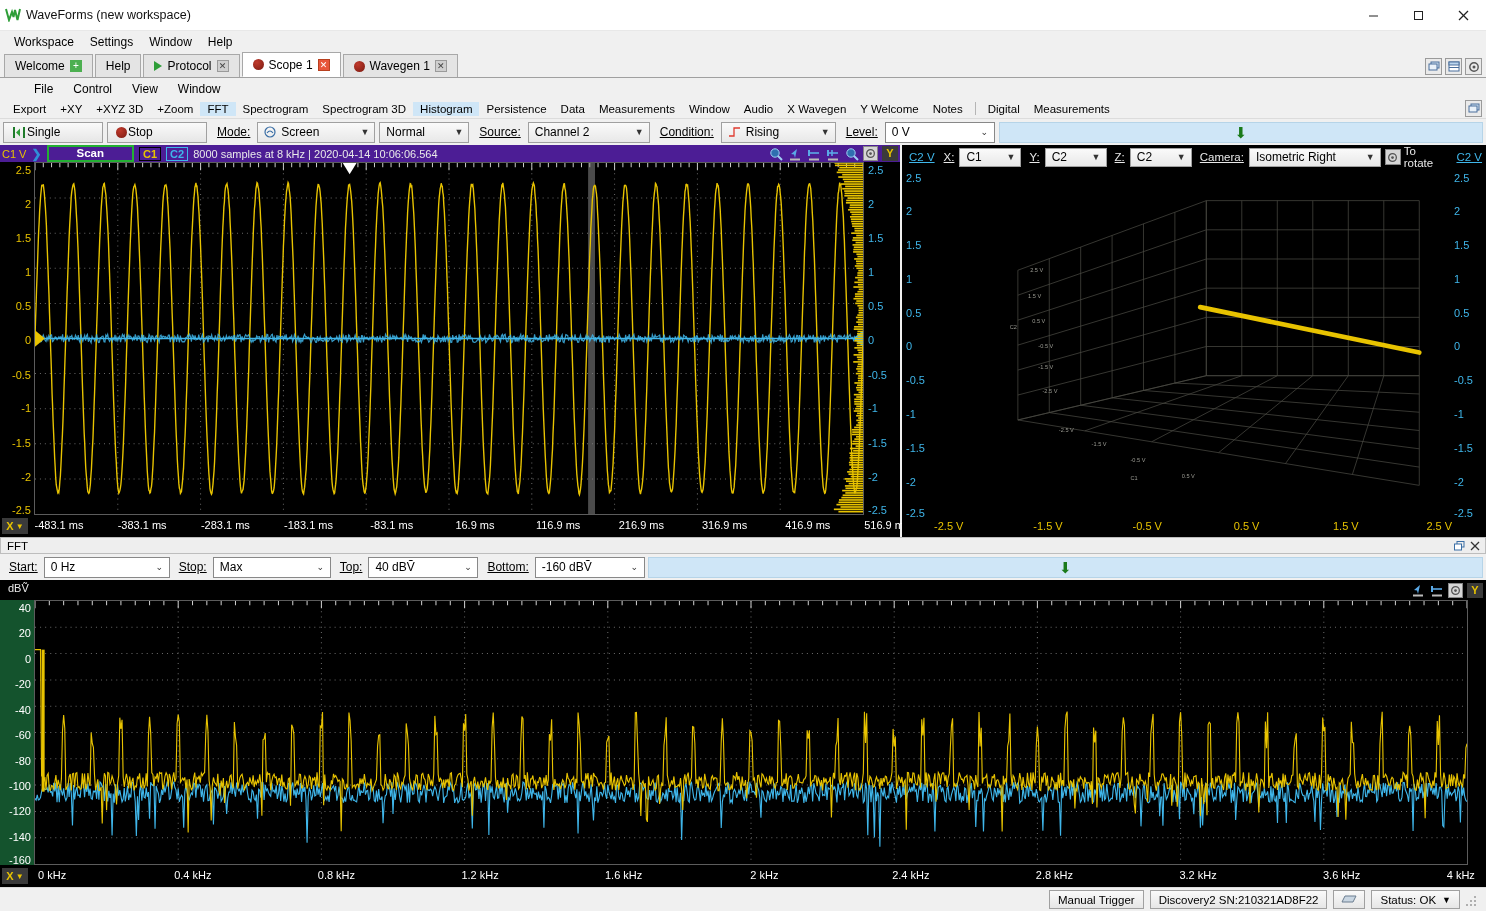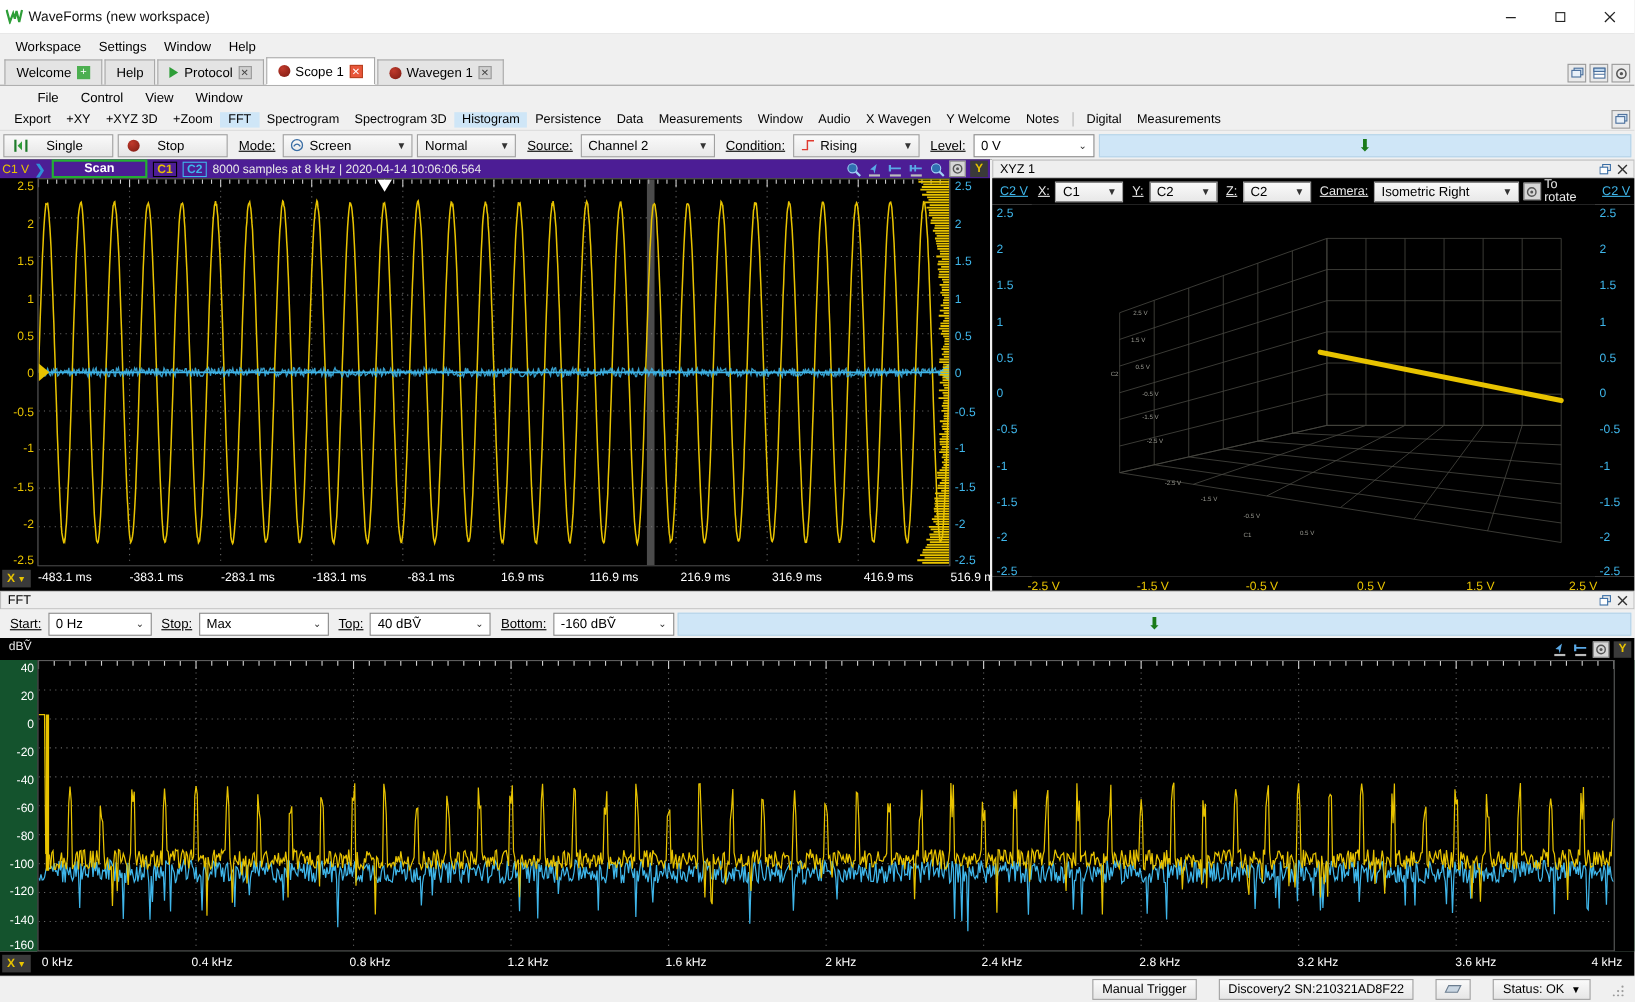--- a/index.html
+++ b/index.html
@@ -43,21 +43,21 @@
 
   
   .viewbar { height: 20px; background: #f0f0f0; display: flex; align-items: center; padding-left: 6px; position: relative; border-bottom: 1px solid #dcdcdc; }
   .viewbar .vi { padding: 1px 7px; font-size: 11.5px; }
   .viewbar .vi.sel { background: #cfe6f7; }
   .vsep { width: 1px; height: 13px; background: #b5b5b5; margin: 0 5px; }
   .viewbar-right { position: absolute; right: 4px; top: 1px; }
 
   
   .ctrlbar { height: 26px; background: #f0f0f0; display: flex; align-items: center; gap: 4px; padding: 0 3px; }
-  .btn { height: 21px; border: 1px solid #a0a0a0; background: linear-gradient(#fafafa,#e6e6e6); display: flex; align-items: center; gap: 16px; padding: 0 8px; font-size: 12px; }
+  .btn { height: 21px; border: 1px solid #a0a0a0; background: linear-gradient(#fafafa,#e6e6e6); display: flex; align-items: center; gap: 1px; padding: 0 8px; font-size: 12px; }
   .lbl { font-size: 12px; padding: 0 3px 0 6px; text-decoration: underline; }
   .combo { height: 21px; border: 1px solid #888; background: #fff; display: flex; align-items: center; padding: 0 2px 0 6px; font-size: 12px; position: relative; }
   .combo .cval { flex: 1; white-space: nowrap; overflow: hidden; }
   .combo .carrow { width: 15px; text-align: center; font-size: 9px; color: #333; }
   .combo.flat { border: 1px solid #a0a0a0; background: linear-gradient(#fafafa,#e8e8e8); justify-content: center; }
   .combo.flat .carrow { border-left: none; }
   .ctrl-fill { flex: 1; height: 21px; background: #cfe6f7; border: 1px solid #b6d4e8; display: flex; align-items: center; justify-content: center; }
   .arrow-down { color: #1a7a1a; font-size: 15px; line-height: 1; }
 
   
@@ -106,21 +106,21 @@
   .row-bot { flex: 1; display: flex; flex-direction: column; }
   .fft-head { height: 17px; background: #eeeeee; border: 1px solid #bdbdbd; display: flex; align-items: center; padding: 0 2px 0 6px; font-size: 11.5px; }
   .fft-head .sp { flex: 1; }
   .fft-ctrl { height: 26px; background: #f0f0f0; display: flex; align-items: center; gap: 3px; padding: 0 3px; }
   .fft-iconbar { height: 20px; background: #000; display: flex; align-items: center; justify-content: flex-end; gap: 4px; padding-right: 3px; position: relative; }
   .fft-unit { position: absolute; left: 8px; top: 2px; color: #e9e9e9; font-size: 11px; }
   .fft-body { flex: 1; display: flex; background: #14532d; text-align: center; }
   .fft-foot { height: 22px; background: #000; position: relative; display: flex; align-items: center; }
 
   
-  .statusbar { height: 24px; background: #f0f0f0; display: flex; align-items: center; justify-content: flex-end; gap: 20px; padding-right: 8px; border-top: 1px solid #dcdcdc; }
+  .statusbar { height: 24px; background: #f0f0f0; display: flex; align-items: center; justify-content: flex-end; gap: 6px; padding-right: 8px; border-top: 1px solid #dcdcdc; }
   .sb-btn { height: 19px; border: 1px solid #a0a0a0; background: linear-gradient(#fafafa,#e6e6e6); display: flex; align-items: center; padding: 0 8px; font-size: 11.5px; }
   .grip { width: 12px; height: 12px; }
 
   svg { display: block; }
 </style>
 </head>
 <body>
 
 <div id="app">
 
@@ -677,36 +677,20 @@
             <span style="left:63%">116.9 ms</span>
             <span style="left:73%">216.9 ms</span>
             <span style="left:83%">316.9 ms</span>
             <span style="left:93%">416.9 ms</span>
             <span style="left:102.5%">516.9 ms</span>
           </div>
         </div>
       </div>
 
       <div class="xyz-pane">
-        <div class="xyz-head">
-          <span>XYZ 1</span>
-          <span class="sp"></span>
-          <span class="hbtn">
-            <svg width="11" height="10" viewBox="0 0 11 10">
-                <rect x="3" y="0.5" width="7" height="5.5" fill="none" stroke="#3a6ea5"></rect>
-                <rect x="0.5" y="3" width="7" height="6" fill="#fff" stroke="#3a6ea5"></rect>
-              </svg>
-          </span>
-          <span class="hbtn">
-            <svg width="10" height="10" viewBox="0 0 10 10">
-                <line x1="1" y1="1" x2="9" y2="9" stroke="#333" stroke-width="1.3"></line>
-                <line x1="9" y1="1" x2="1" y2="9" stroke="#333" stroke-width="1.3"></line>
-              </svg>
-          </span>
-        </div>
 
         <div class="xyz-ctrl">
           <span class="lbl" style="color:#3fb6ea">C2 V</span>
           <span class="lbl">X:</span>
           <span class="combo flat" style="width:62px;height:19px">
             <span class="cval">C1</span>
             <span class="carrow">▼</span>
           </span>
           <span class="lbl">Y:</span>
           <span class="combo flat" style="width:62px;height:19px">
@@ -851,21 +835,21 @@
         <span class="hbtn">
           <svg width="10" height="10" viewBox="0 0 10 10">
               <line x1="1" y1="1" x2="9" y2="9" stroke="#333" stroke-width="1.3"></line>
               <line x1="9" y1="1" x2="1" y2="9" stroke="#333" stroke-width="1.3"></line>
             </svg>
         </span>
       </div>
 
       <div class="fft-ctrl">
         <span class="lbl">Start:</span>
-        <span class="combo" style="width:94px">
+        <span class="combo" style="width:126px">
           <span class="cval">0 Hz</span>
           <span class="carrow">⌄</span>
         </span>
         <span class="lbl">Stop:</span>
         <span class="combo" style="width:118px">
           <span class="cval">Max</span>
           <span class="carrow">⌄</span>
         </span>
         <span class="lbl">Top:</span>
         <span class="combo" style="width:110px">

